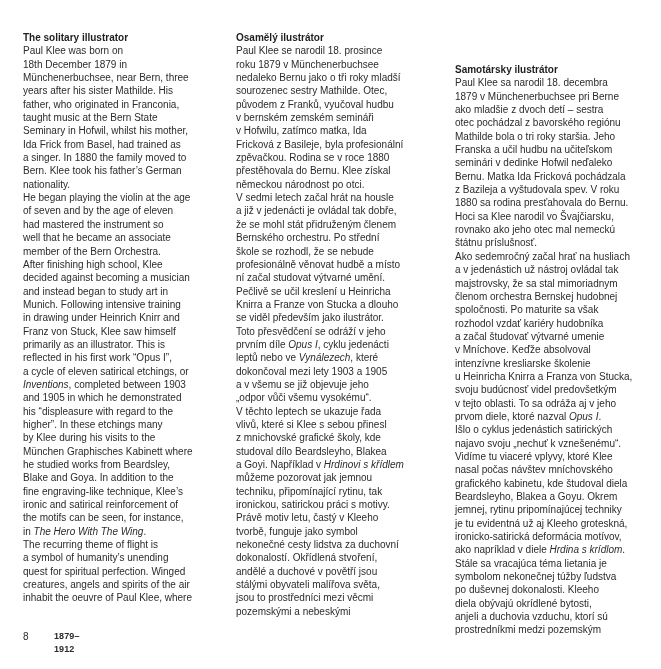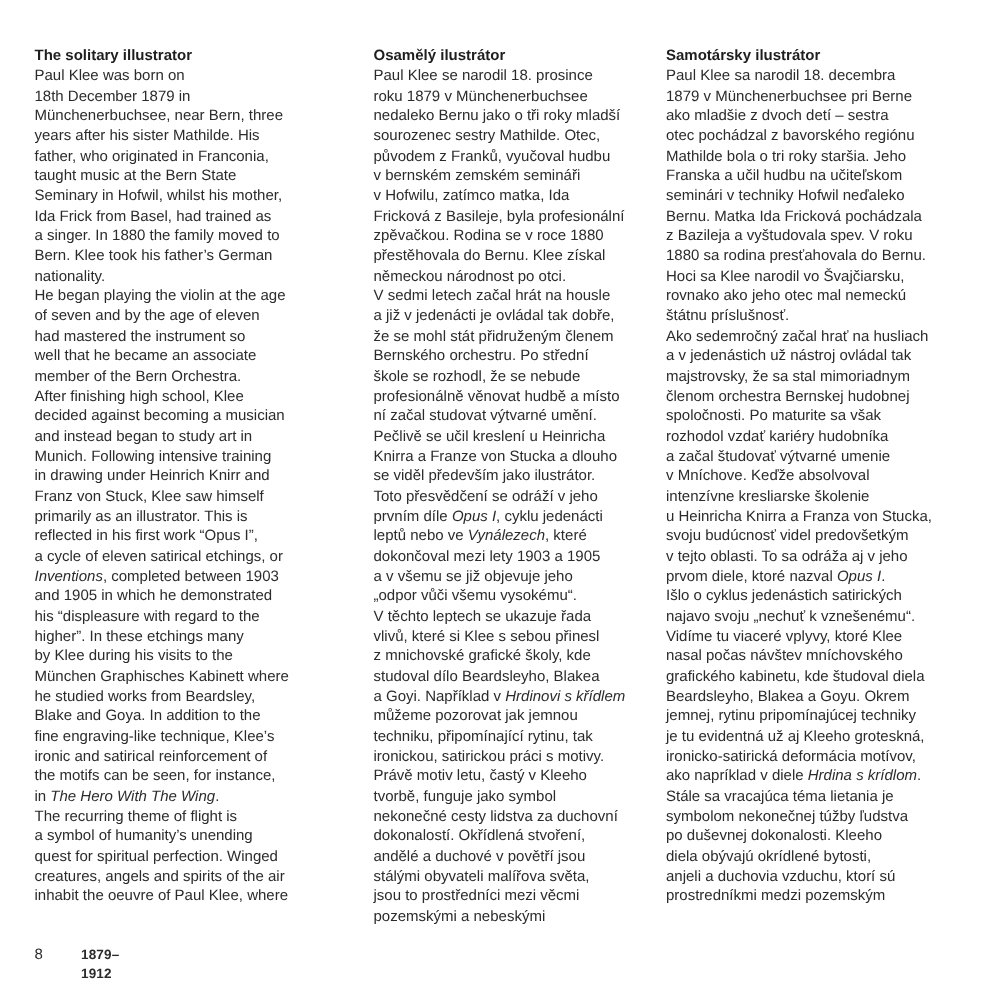--- a/index.html
+++ b/index.html
@@ -16,22 +16,22 @@
     color: #2b2b2b;
   }
   .column {
     position: absolute;
     top: 31px;
     font-size: 10px;
     line-height: 13.35px;
     white-space: nowrap;
   }
   #col-en { left: 23px; width: 185px; }
-  #col-cs { left: 249px; width: 190px; }
-  #col-sk { left: 444px; width: 200px; }
+  #col-cs { left: 236px; width: 190px; }
+  #col-sk { left: 455px; width: 200px; margin-top: 32px; }
   .col-title {
     font-weight: bold;
     color: #1e1e1e;
     display: block;
   }
   .line { display: block; }
   .line .it { font-style: italic; }
   .footer {
     position: absolute;
     top: 630px;
@@ -156,21 +156,21 @@
 
 <div class="column" id="col-sk">
   <span class="col-title">Samotársky ilustrátor</span>
   <div class="col-body">
       <span class="line"><span>Paul Klee sa narodil 18. decembra</span></span>
       <span class="line"><span>1879 v Münchenerbuchsee pri Berne</span></span>
       <span class="line"><span>ako mladšie z dvoch detí – sestra</span></span>
       <span class="line"><span>otec pochádzal z bavorského regiónu</span></span>
       <span class="line"><span>Mathilde bola o tri roky staršia. Jeho</span></span>
       <span class="line"><span>Franska a učil hudbu na učiteľskom</span></span>
-      <span class="line"><span>seminári v techniky Hofwil neďaleko</span></span>
+      <span class="line"><span>seminári v dedinke Hofwil neďaleko</span></span>
       <span class="line"><span>Bernu. Matka Ida Fricková pochádzala</span></span>
       <span class="line"><span>z Bazileja a vyštudovala spev. V roku</span></span>
       <span class="line"><span>1880 sa rodina presťahovala do Bernu.</span></span>
       <span class="line"><span>Hoci sa Klee narodil vo Švajčiarsku,</span></span>
       <span class="line"><span>rovnako ako jeho otec mal nemeckú</span></span>
       <span class="line"><span>štátnu príslušnosť.</span></span>
       <span class="line"><span>Ako sedemročný začal hrať na husliach</span></span>
       <span class="line"><span>a v jedenástich už nástroj ovládal tak</span></span>
       <span class="line"><span>majstrovsky, že sa stal mimoriadnym</span></span>
       <span class="line"><span>členom orchestra Bernskej hudobnej</span></span>

